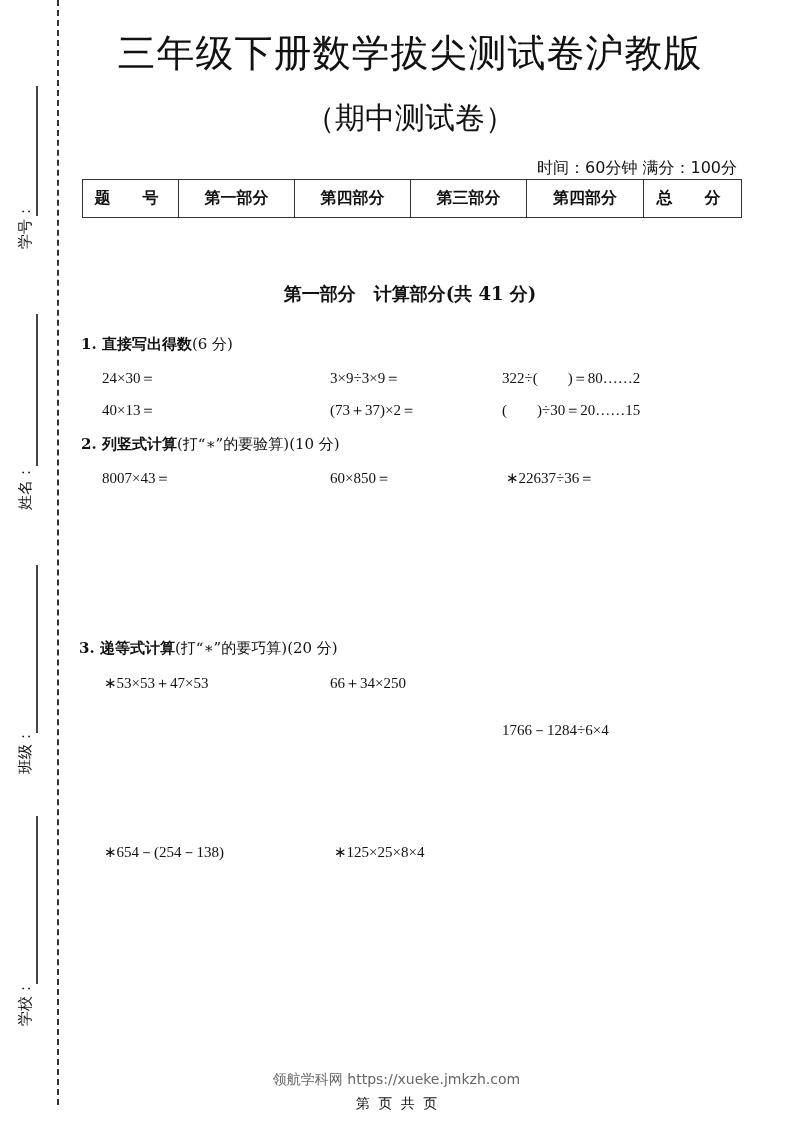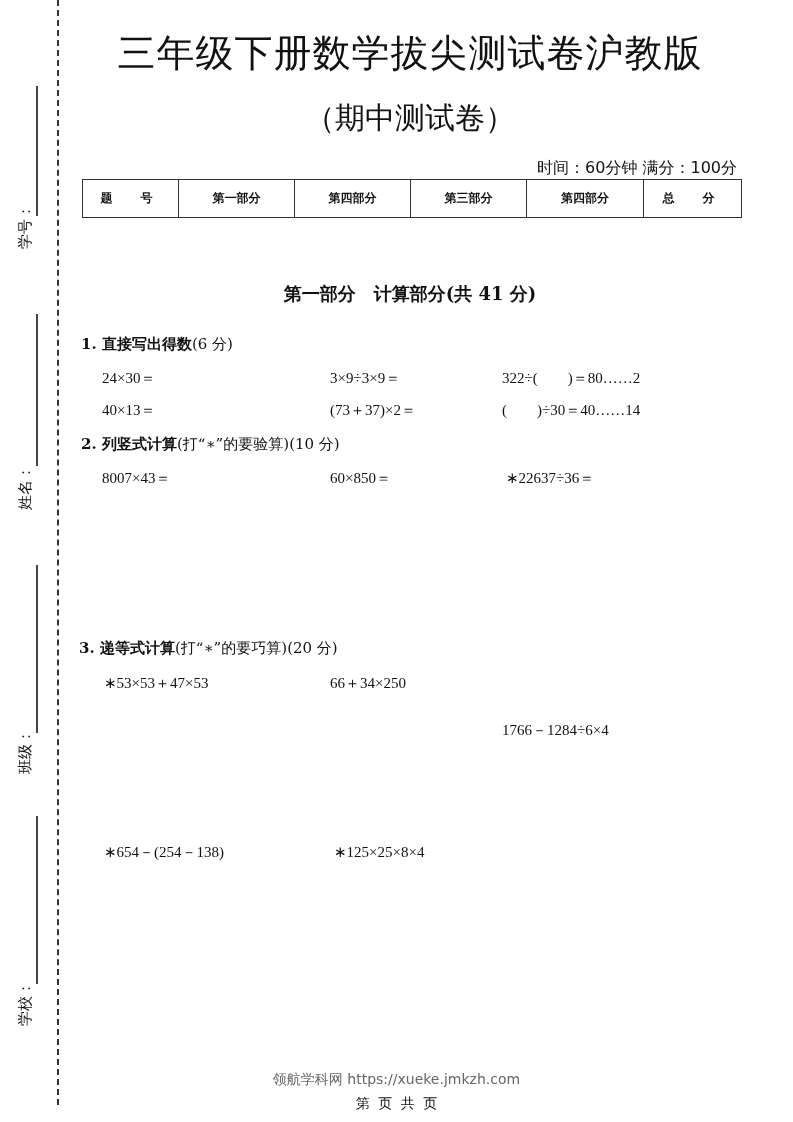--- a/index.html
+++ b/index.html
@@ -33,21 +33,21 @@
   .meta {
     position: absolute; right: 56px; top: 158px;
     font-family: "DejaVu Sans", sans-serif; font-size: 16px;
   }
   table.score {
     position: absolute; left: 82px; top: 179px; width: 659px;
     border-collapse: collapse; table-layout: fixed;
   }
   table.score td {
     border: 1.5px solid #333; height: 35px; text-align: center;
-    font-family: Liberation Sans, sans-serif; font-size: 12px; font-weight: bold;
+    font-family: Liberation Sans, sans-serif; font-size: 16px; font-weight: bold;
   }
   table.score td.head { letter-spacing: 8px; }
   .section-title {
     position: absolute; left: 60px; width: 700px; top: 282px; text-align: center;
     font-size: 18px; font-weight: bold;
   }
   .q-title {
     position: absolute; font-size: 15px; font-weight: bold; white-space: nowrap;
   }
   .q-title .pts { font-weight: normal; }
@@ -113,21 +113,21 @@
 <div class="section-title">第一部分　计算部分(共 41 分)</div>
 
 <div class="q-title" style="left:81px;top:335px;">
   <span>1. 直接写出得数</span><span class="pts">(6 分)</span>
 </div>
 <div class="expr" style="left:102px;top:369px;">24×30＝</div>
 <div class="expr" style="left:330px;top:369px;">3×9÷3×9＝</div>
 <div class="expr" style="left:502px;top:369px;">322÷(　　)＝80……2</div>
 <div class="expr" style="left:102px;top:401px;">40×13＝</div>
 <div class="expr" style="left:330px;top:401px;">(73＋37)×2＝</div>
-<div class="expr" style="left:502px;top:401px;">(　　)÷30＝40……14</div>
+<div class="expr" style="left:502px;top:401px;">(　　)÷30＝20……15</div>
 
 <div class="q-title" style="left:81px;top:435px;">
   <span>2. 列竖式计算</span><span class="pts">(打“∗”的要验算)(10 分)</span>
 </div>
 <div class="expr" style="left:102px;top:469px;">8007×43＝</div>
 <div class="expr" style="left:330px;top:469px;">60×850＝</div>
 <div class="expr" style="left:506px;top:469px;">∗22637÷36＝</div>
 
 <div class="q-title" style="left:79px;top:639px;">
   <span>3. 递等式计算</span><span class="pts">(打“∗”的要巧算)(20 分)</span>

